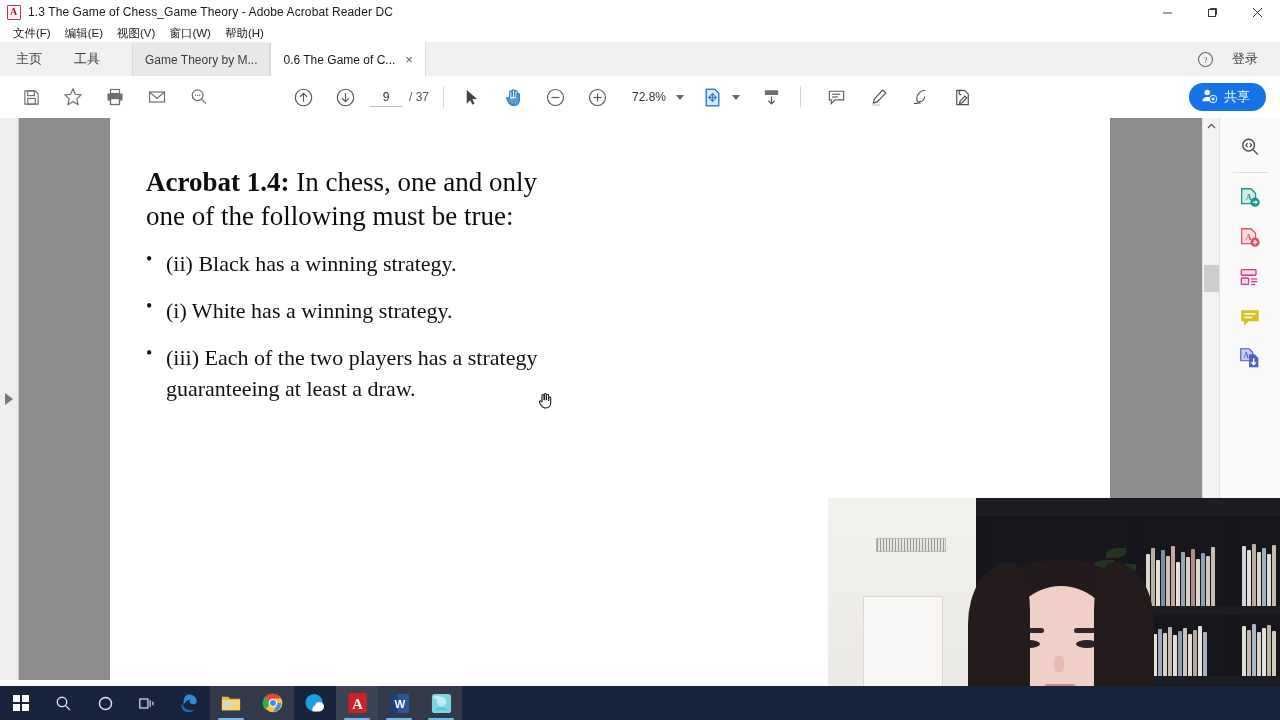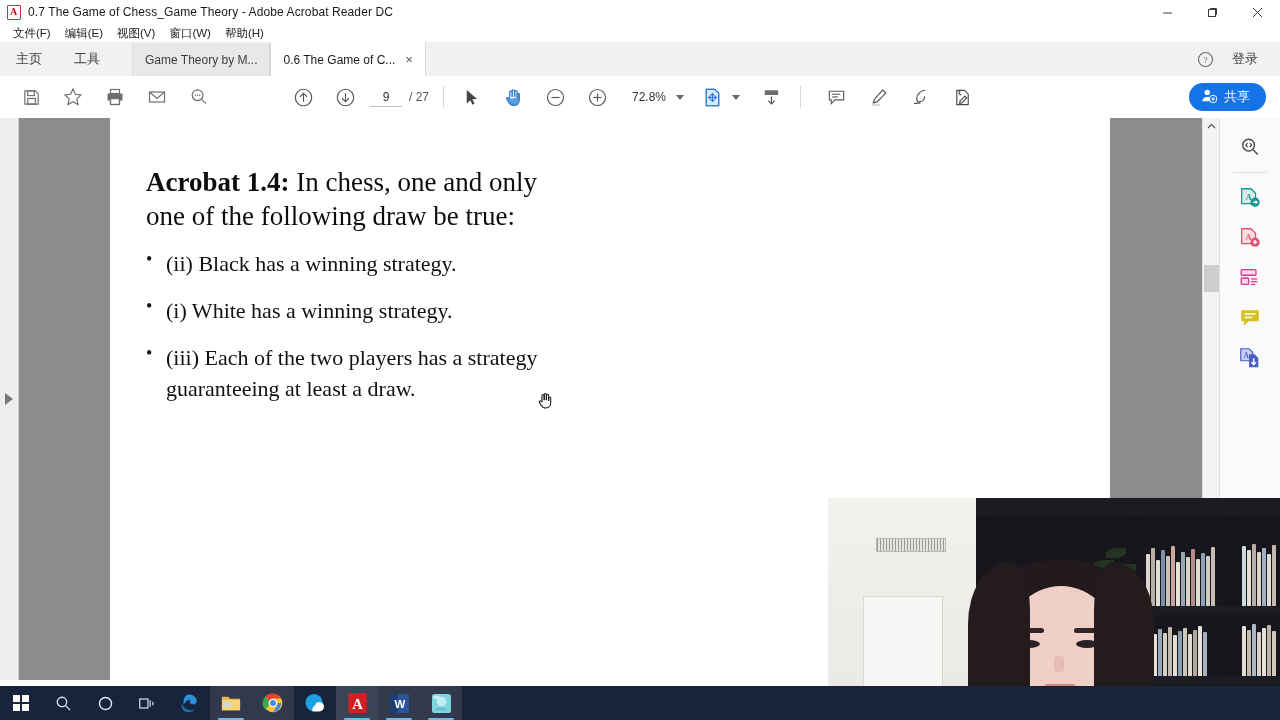--- a/index.html
+++ b/index.html
@@ -162,21 +162,21 @@
 </head>
 <body>
 
 <div class="app">
 
   <div class="titlebar">
     <div class="tb-icon">
       <div class="sheet"></div>
         <div class="a">A</div>
     </div>
-    <div class="tb-title">0.7 The Game of Chess_Game Theory - Adobe Acrobat Reader DC</div>
+    <div class="tb-title">1.3 The Game of Chess_Game Theory - Adobe Acrobat Reader DC</div>
     <div class="winbtns">
       <div class="winbtn">
         <svg width="11" height="11" viewBox="0 0 11 11">
             <line x1="1" y1="6" x2="10" y2="6" stroke="#3a3a3a" stroke-width="1"></line>
           </svg>
       </div>
       <div class="winbtn">
         <svg width="11" height="11" viewBox="0 0 11 11">
             <rect x="1.5" y="2.5" width="7" height="7" fill="none" stroke="#3a3a3a" stroke-width="1"></rect>
             <path d="M3.5 2.5 V1.5 H9.5 V7.5 H8.5" fill="none" stroke="#3a3a3a" stroke-width="1"></path>
@@ -271,21 +271,21 @@
     <div class="tbtn">
       <svg width="21" height="21" viewBox="0 0 22 22" fill="none" stroke="#555" stroke-width="1.2">
         <circle cx="11" cy="11" r="8.6"></circle>
           <line x1="11" y1="6.5" x2="11" y2="15.4"></line>
           <polyline points="7.4,11.8 11,15.5 14.6,11.8"></polyline>
       </svg>
     </div>
 
     <div class="pagebox">
       <input class="pagenum" value="9" style="">
-      <span class="pagetotal">/ 27</span>
+      <span class="pagetotal">/ 37</span>
     </div>
 
     <div class="tsep" style="margin-left:14px"></div>
 
     <div class="tbtn">
       <svg width="19" height="19" viewBox="0 0 20 20">
           <path d="M5 2 L5 16.5 L8.6 12.8 L11 17.5 L13.2 16.4 L10.9 11.9 L15.8 11.6 Z" fill="#444"></path>
         </svg>
     </div>
     <div class="tbtn">
@@ -384,21 +384,21 @@
 
   <div class="docarea">
 
     <div class="leftrail">
       <div class="railarrow"></div>
     </div>
 
     <div class="page">
       <div class="pagecontent">
         <p class="thm">
-          <b>Acrobat 1.4:</b><span> In chess, one and only one of the following draw be true:</span>
+          <b>Acrobat 1.4:</b><span> In chess, one and only one of the following must be true:</span>
         </p>
         <ul class="bullets">
           <li>(ii) Black has a winning strategy.</li>
           <li>(i) White has a winning strategy.</li>
           <li>(iii) Each of the two players has a strategy guaranteeing at least a draw.</li>
         </ul>
       </div>
     </div>
 
     <div class="cursor-hand">

